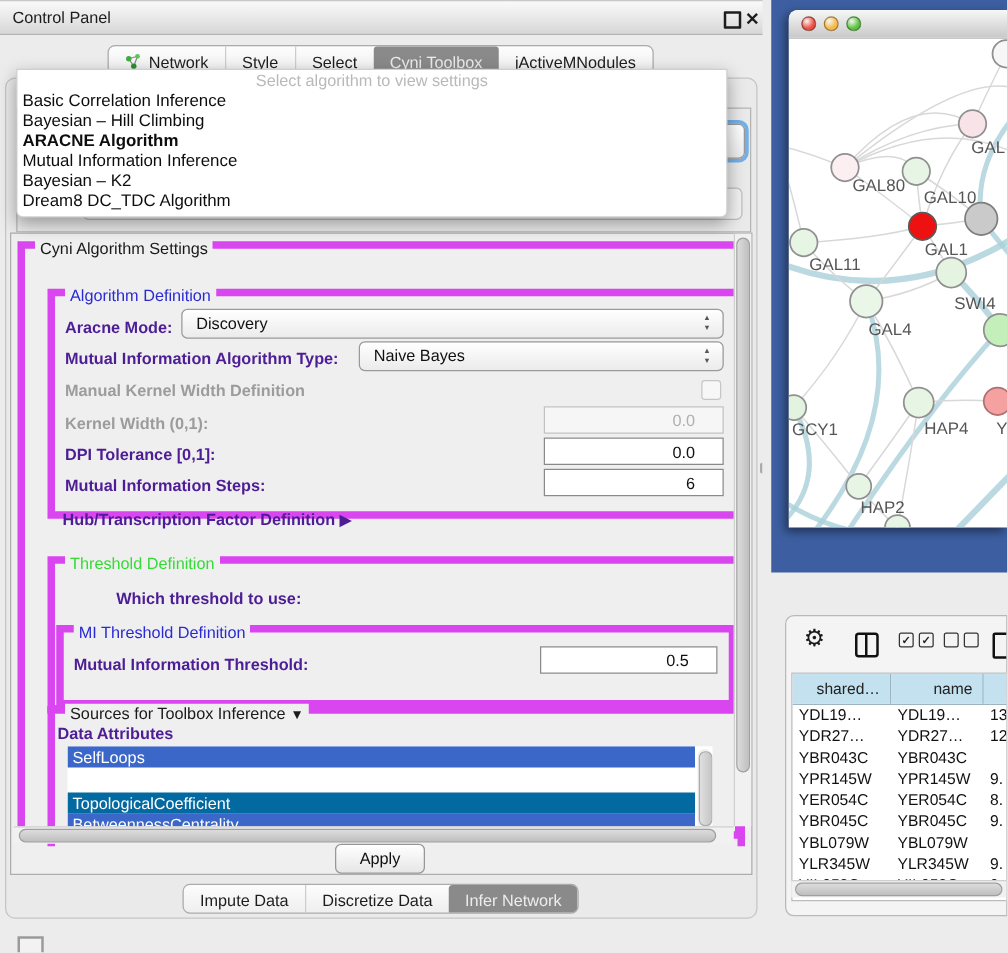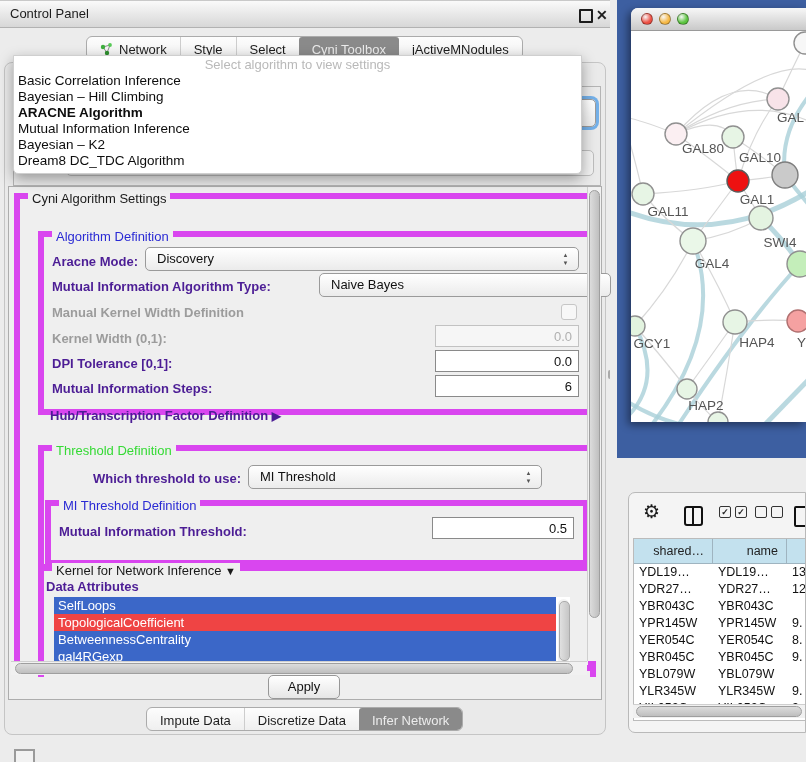--- a/index.html
+++ b/index.html
@@ -39,21 +39,21 @@
   .groupbox{position:absolute;border:6px solid #d946ef;}
   .grouplabel{position:absolute;top:-8px;left:8px;background:#efefef;padding:0 4px;font-size:13px;line-height:15px;white-space:nowrap;}
   .gl-black{color:#1a1a1a;} .gl-blue{color:#2a2ad4;} .gl-green{color:#35da35;}
   .flabel{position:absolute;font-size:13px;font-weight:bold;color:#4c1d95;white-space:nowrap;}
   .flabel.dis{color:#9c9c9c;}
   .combo{position:absolute;border:1px solid #9a9a9a;border-radius:5px;background:linear-gradient(#ffffff,#ebebeb);
     font-size:13px;color:#111;box-sizing:border-box;}
   .combo .cval{position:absolute;left:11px;top:0;line-height:22px;white-space:nowrap;}
   .combo .spin{position:absolute;right:8px;top:3px;width:9px;height:16px;font-size:6px;line-height:8px;color:#555;text-align:center;}
   .tfield{position:absolute;border:1px solid #8a8a8a;background:#fff;font-size:13px;color:#111;
-    text-align:right;padding:0 6px;box-sizing:border-box;font-family:"Liberation Sans",sans-serif;}
+    text-align:right;padding:0 22px;box-sizing:border-box;font-family:"Liberation Sans",sans-serif;}
   .tfield.dis{border:1px solid #c2c2c2;background:#f6f6f6;color:#b0b0b0;}
   .checkbox{position:absolute;width:14px;height:14px;border:1px solid #c6c6c6;border-radius:3px;background:#f7f7f7;}
   .attr-list{position:absolute;background:#fff;overflow:hidden;}
   .attr-item{height:17px;line-height:17px;padding-left:4px;font-size:13px;color:#fff;background:#3b67c8;
     margin-right:14px;white-space:nowrap;}
   #attr-scroll{position:absolute;right:1px;top:2px;width:11px;height:66px;background:#f2f2f2;border-radius:6px;}
   #attr-thumb{position:absolute;left:1px;top:2px;width:9px;height:58px;background:linear-gradient(90deg,#e0e0e0,#c6c6c6);
     border:1px solid #ababab;border-radius:5px;}
   
   .vtrack{position:absolute;background:#f1f1f1;border-left:1px solid #cfcfcf;}
@@ -163,21 +163,21 @@
         <span class="grouplabel gl-blue">Algorithm Definition</span>
       </div>
 
       <span class="flabel" style="left:32px;top:55px;">Aracne Mode:</span>
       <div class="combo" style="left:125px;top:48px;width:434px;height:24px;">
         <span class="cval">Discovery</span>
         <span class="spin">▲<br>▼</span>
       </div>
 
       <span class="flabel" style="left:32px;top:80px;">Mutual Information Algorithm Type:</span>
-      <div class="combo" style="left:267px;top:74px;width:292px;height:24px;margin-left:32px;">
+      <div class="combo" style="left:267px;top:74px;width:292px;height:24px;">
         <span class="cval">Naive Bayes</span>
         <span class="spin">▲<br>▼</span>
       </div>
 
       <span class="flabel dis" style="left:32px;top:106px;">Manual Kernel Width Definition</span>
       <div class="checkbox" style="left:541px;top:105px;"></div>
 
       <span class="flabel dis" style="left:32px;top:132px;">Kernel Width (0,1):</span>
       <input class="tfield dis" style="left: 415px; top: 126px; width: 144px; height: 22px;" readonly="" value="0.0">
 
@@ -189,39 +189,35 @@
 
       <span class="flabel" style="left:30px;top:209px;">
         <span>Hub/Transcription Factor Definition</span>
         <span style="font-size:12px;"> ▶</span>
       </span>
 
       <div class="groupbox" style="left:18px;top:246px;width:546px;height:113px;">
         <span class="grouplabel gl-green">Threshold Definition</span>
       </div>
       <span class="flabel" style="left:73px;top:272px;">Which threshold to use:</span>
-      <div class="combo" style="left:228px;top:266px;width:294px;height:24px;">
-        <span class="cval">MI Threshold</span>
-        <span class="spin">▲<br>▼</span>
-      </div>
 
       <div class="groupbox" style="left:25px;top:301px;width:532px;height:54px;">
         <span class="grouplabel gl-blue">MI Threshold Definition</span>
       </div>
       <span class="flabel" style="left:39px;top:325px;">Mutual Information Threshold:</span>
       <input class="tfield" style="left: 412px; top: 318px; width: 142px; height: 22px;" readonly="" value="0.5">
 
       <div class="groupbox" style="left:18px;top:366px;width:546px;height:106px;border-bottom:none;">
-        <span class="grouplabel gl-black"><span>Kernel for Network Inference</span> <span style="font-size:11px;">▼</span></span>
+        <span class="grouplabel gl-black"><span>Sources for Toolbox Inference</span> <span style="font-size:11px;">▼</span></span>
       </div>
       <span class="flabel" style="left:26px;top:380px;">Data Attributes</span>
       <div class="attr-list" style="left:34px;top:398px;width:516px;height:74px;">
         <div id="attr-items">
             <div class="attr-item" style="background: rgb(59, 103, 200);">SelfLoops</div>
-            <div class="attr-item" style="background: #ef4444;">TopologicalCoefficient</div>
+            <div class="attr-item" style="background: #0369a1; margin-top: 20px;">TopologicalCoefficient</div>
             <div class="attr-item" style="background: rgb(59, 103, 200);">BetweennessCentrality</div>
             <div class="attr-item" style="background: rgb(59, 103, 200);">gal4RGexp</div>
             <div class="attr-item" style="background: rgb(59, 103, 200);"></div>
           </div>
         <div id="attr-scroll">
             <div id="attr-thumb"></div>
           </div>
       </div>
     </div>
 

